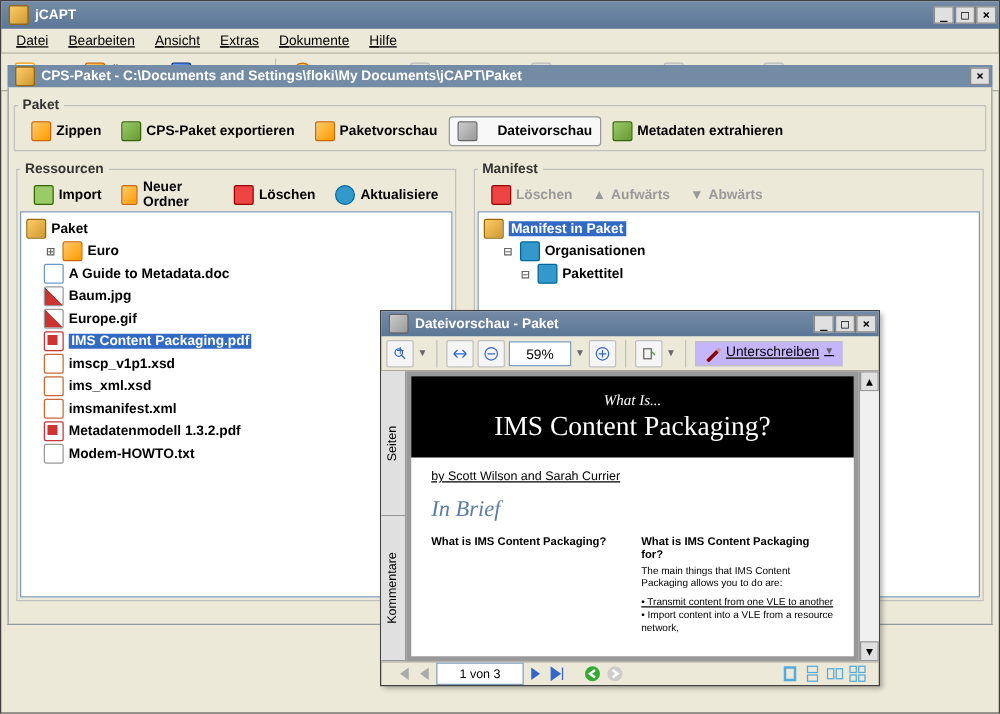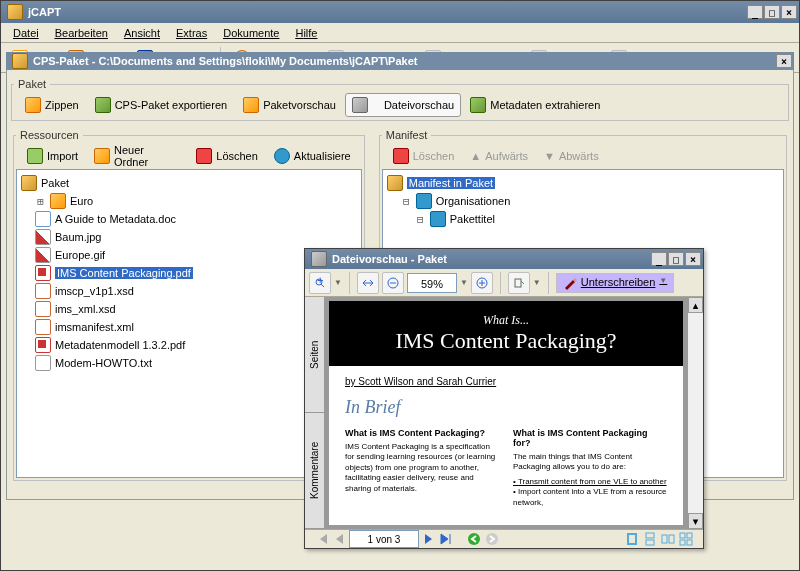--- a/index.html
+++ b/index.html
@@ -79,21 +79,21 @@
 .scrtrack{flex:1;background:#f0f0f0;}
 .footbar{height:22px;border-top:1px solid #aca899;display:flex;align-items:flex-start;padding:0 8px;gap:0;}
 .fbtn{width:18px;height:18px;display:flex;align-items:center;justify-content:center;cursor:pointer;}
 .fbtn svg{width:14px;height:14px;}
 .pagebox{width:70px;height:18px;border:1px solid #7f9db9;background:#fff;text-align:center;line-height:18px;font-size:10px;}
 .twocol{display:flex;gap:14px;}
 .twocol>div{flex:1;}
 .twocol h4{font-size:9px;font-weight:bold;margin-bottom:4px;}
 .twocol p{font-size:8px;line-height:1.3;}
 .grey{color:#999;}
-.inner-content{border:1px solid #919b9c;border-top:none;background:#ece9d8;padding-top:4px;height:430px;}
+.inner-content{border:1px solid #919b9c;border-top:none;background:#ece9d8;padding-top:4px;height:430px;font-weight:bold;}
 </style>
 </head>
 <body>
 
 <div class="win" style="width:800px;height:571px;">
   <div class="titlebar">
     <span class="ico ico-pkg" style="margin-right:5px;"></span>
     <span class="title">jCAPT</span>
     <div class="winbtns">
       <div class="winbtn">_</div>
@@ -359,21 +359,20 @@
         <div class="page-top">
           <div class="whatis">What Is...</div>
           <h1>IMS Content Packaging?</h1>
         </div>
         <div class="page-body">
           <div class="by">by Scott Wilson and Sarah Currier</div>
           <div class="brief">In Brief</div>
           <div class="twocol">
             <div>
               <h4>What is IMS Content Packaging?</h4>
-              <p>IMS Content Packaging is a specification for sending learning resources (or learning objects) from one program to another, facilitating easier delivery, reuse and sharing of materials.</p>
             </div>
             <div>
               <h4>What is IMS Content Packaging for?</h4>
               <p>The main things that IMS Content Packaging allows you to do are:</p>
               <p style="margin-top:4px;text-decoration:underline;">• Transmit content from one VLE to another</p>
               <p>• Import content into a VLE from a resource network,</p>
             </div>
           </div>
         </div>
       </div>

